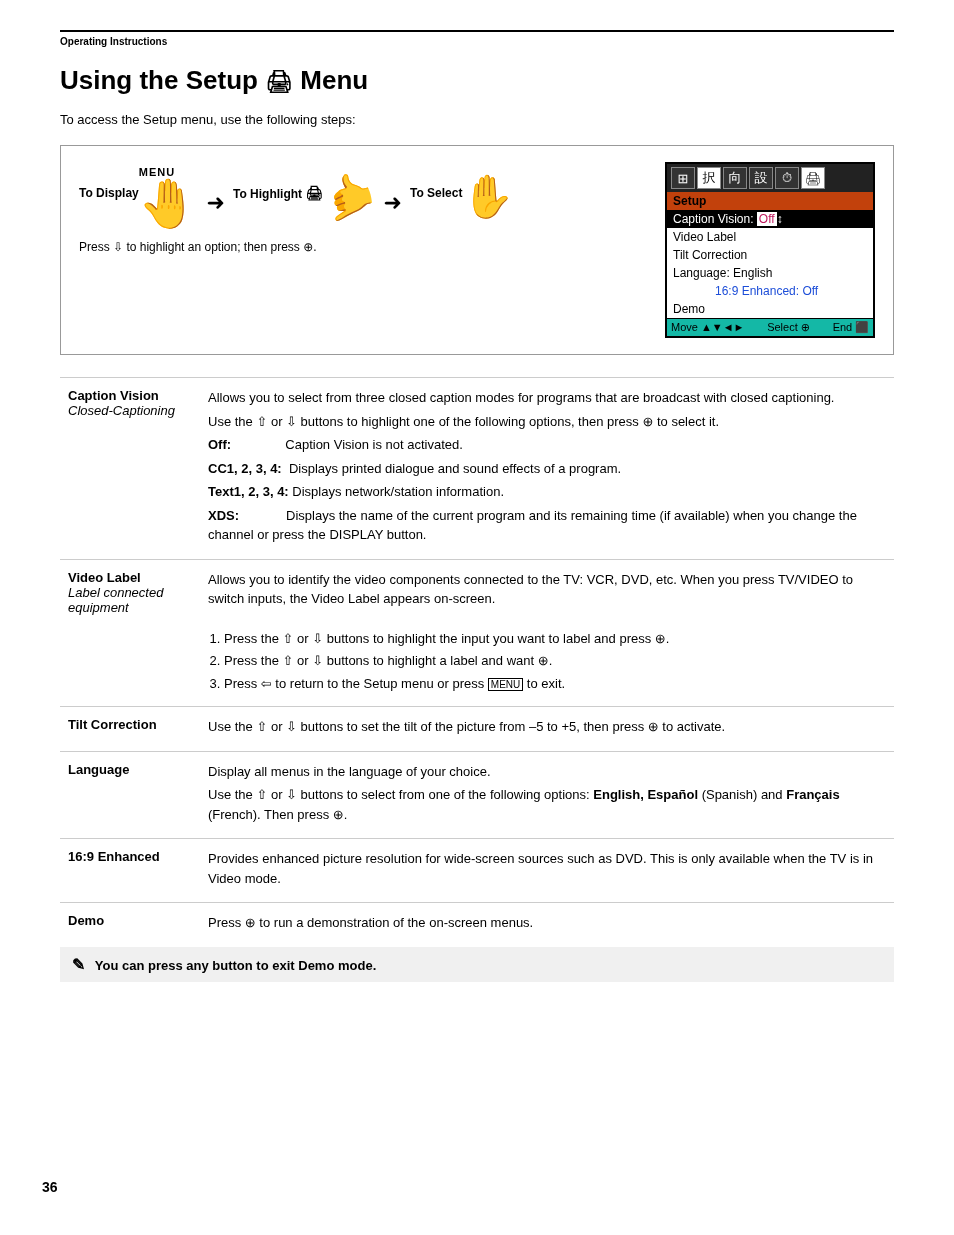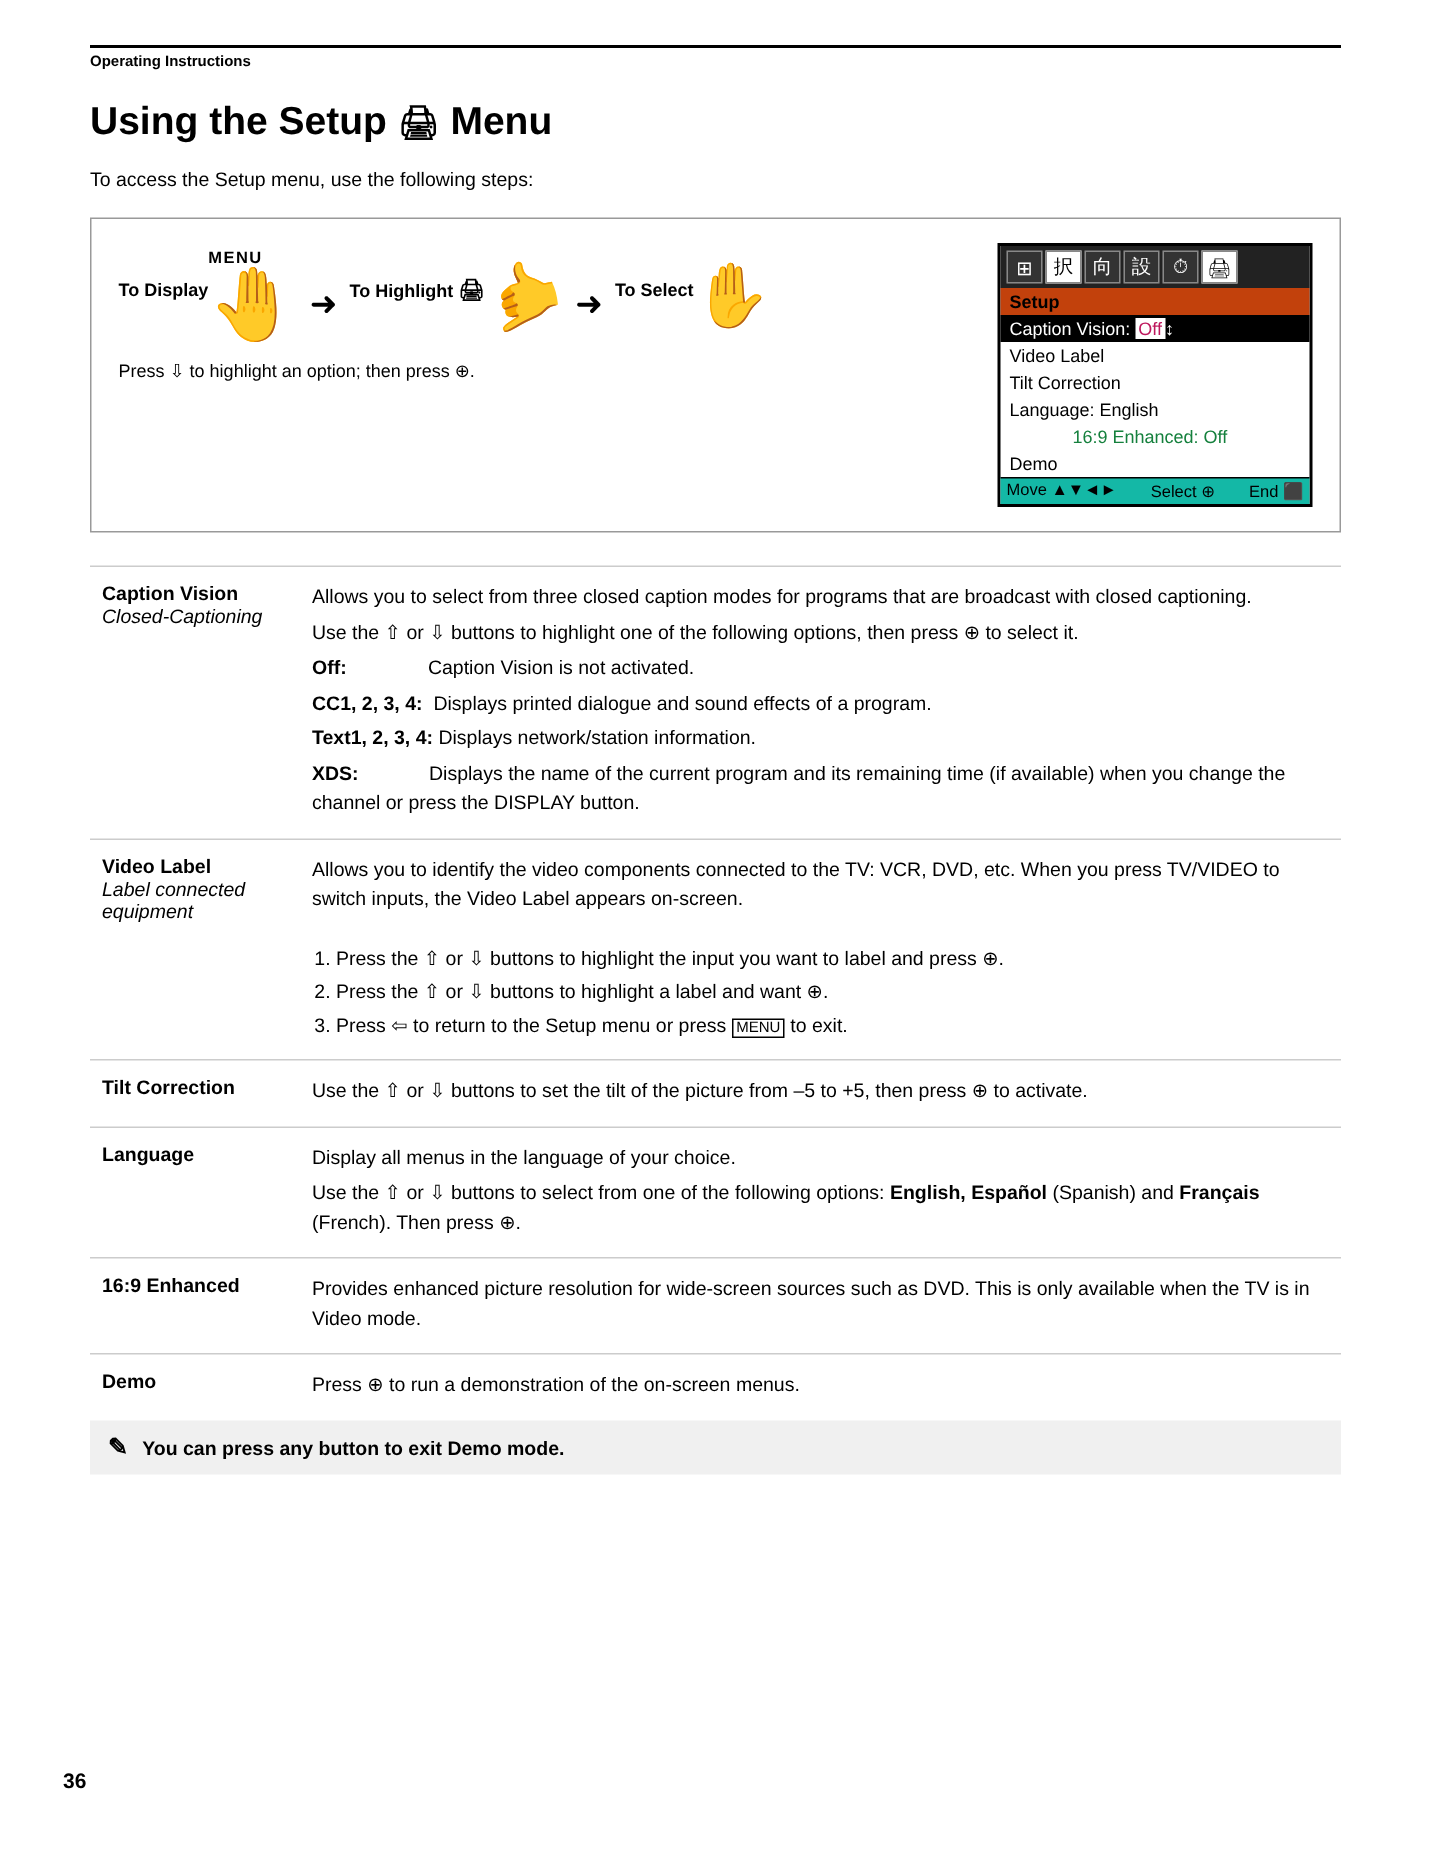--- a/index.html
+++ b/index.html
@@ -143,21 +143,21 @@
       padding: 2px 6px;
       font-size: 12px;
       color: #000;
       cursor: default;
     }
     .tv-menu-item.selected {
       background: #000;
       color: #fff;
     }
     .tv-menu-item.dimmed {
-      color: #15803d;
+      color: #1d4ed8;
       padding-left: 48px;
     }
     .tv-menu-item.header {
       font-weight: bold;
       background: #c2410c;
     }
     .tv-menu-footer {
       display: flex;
       flex-direction: row;
       justify-content: space-between;

